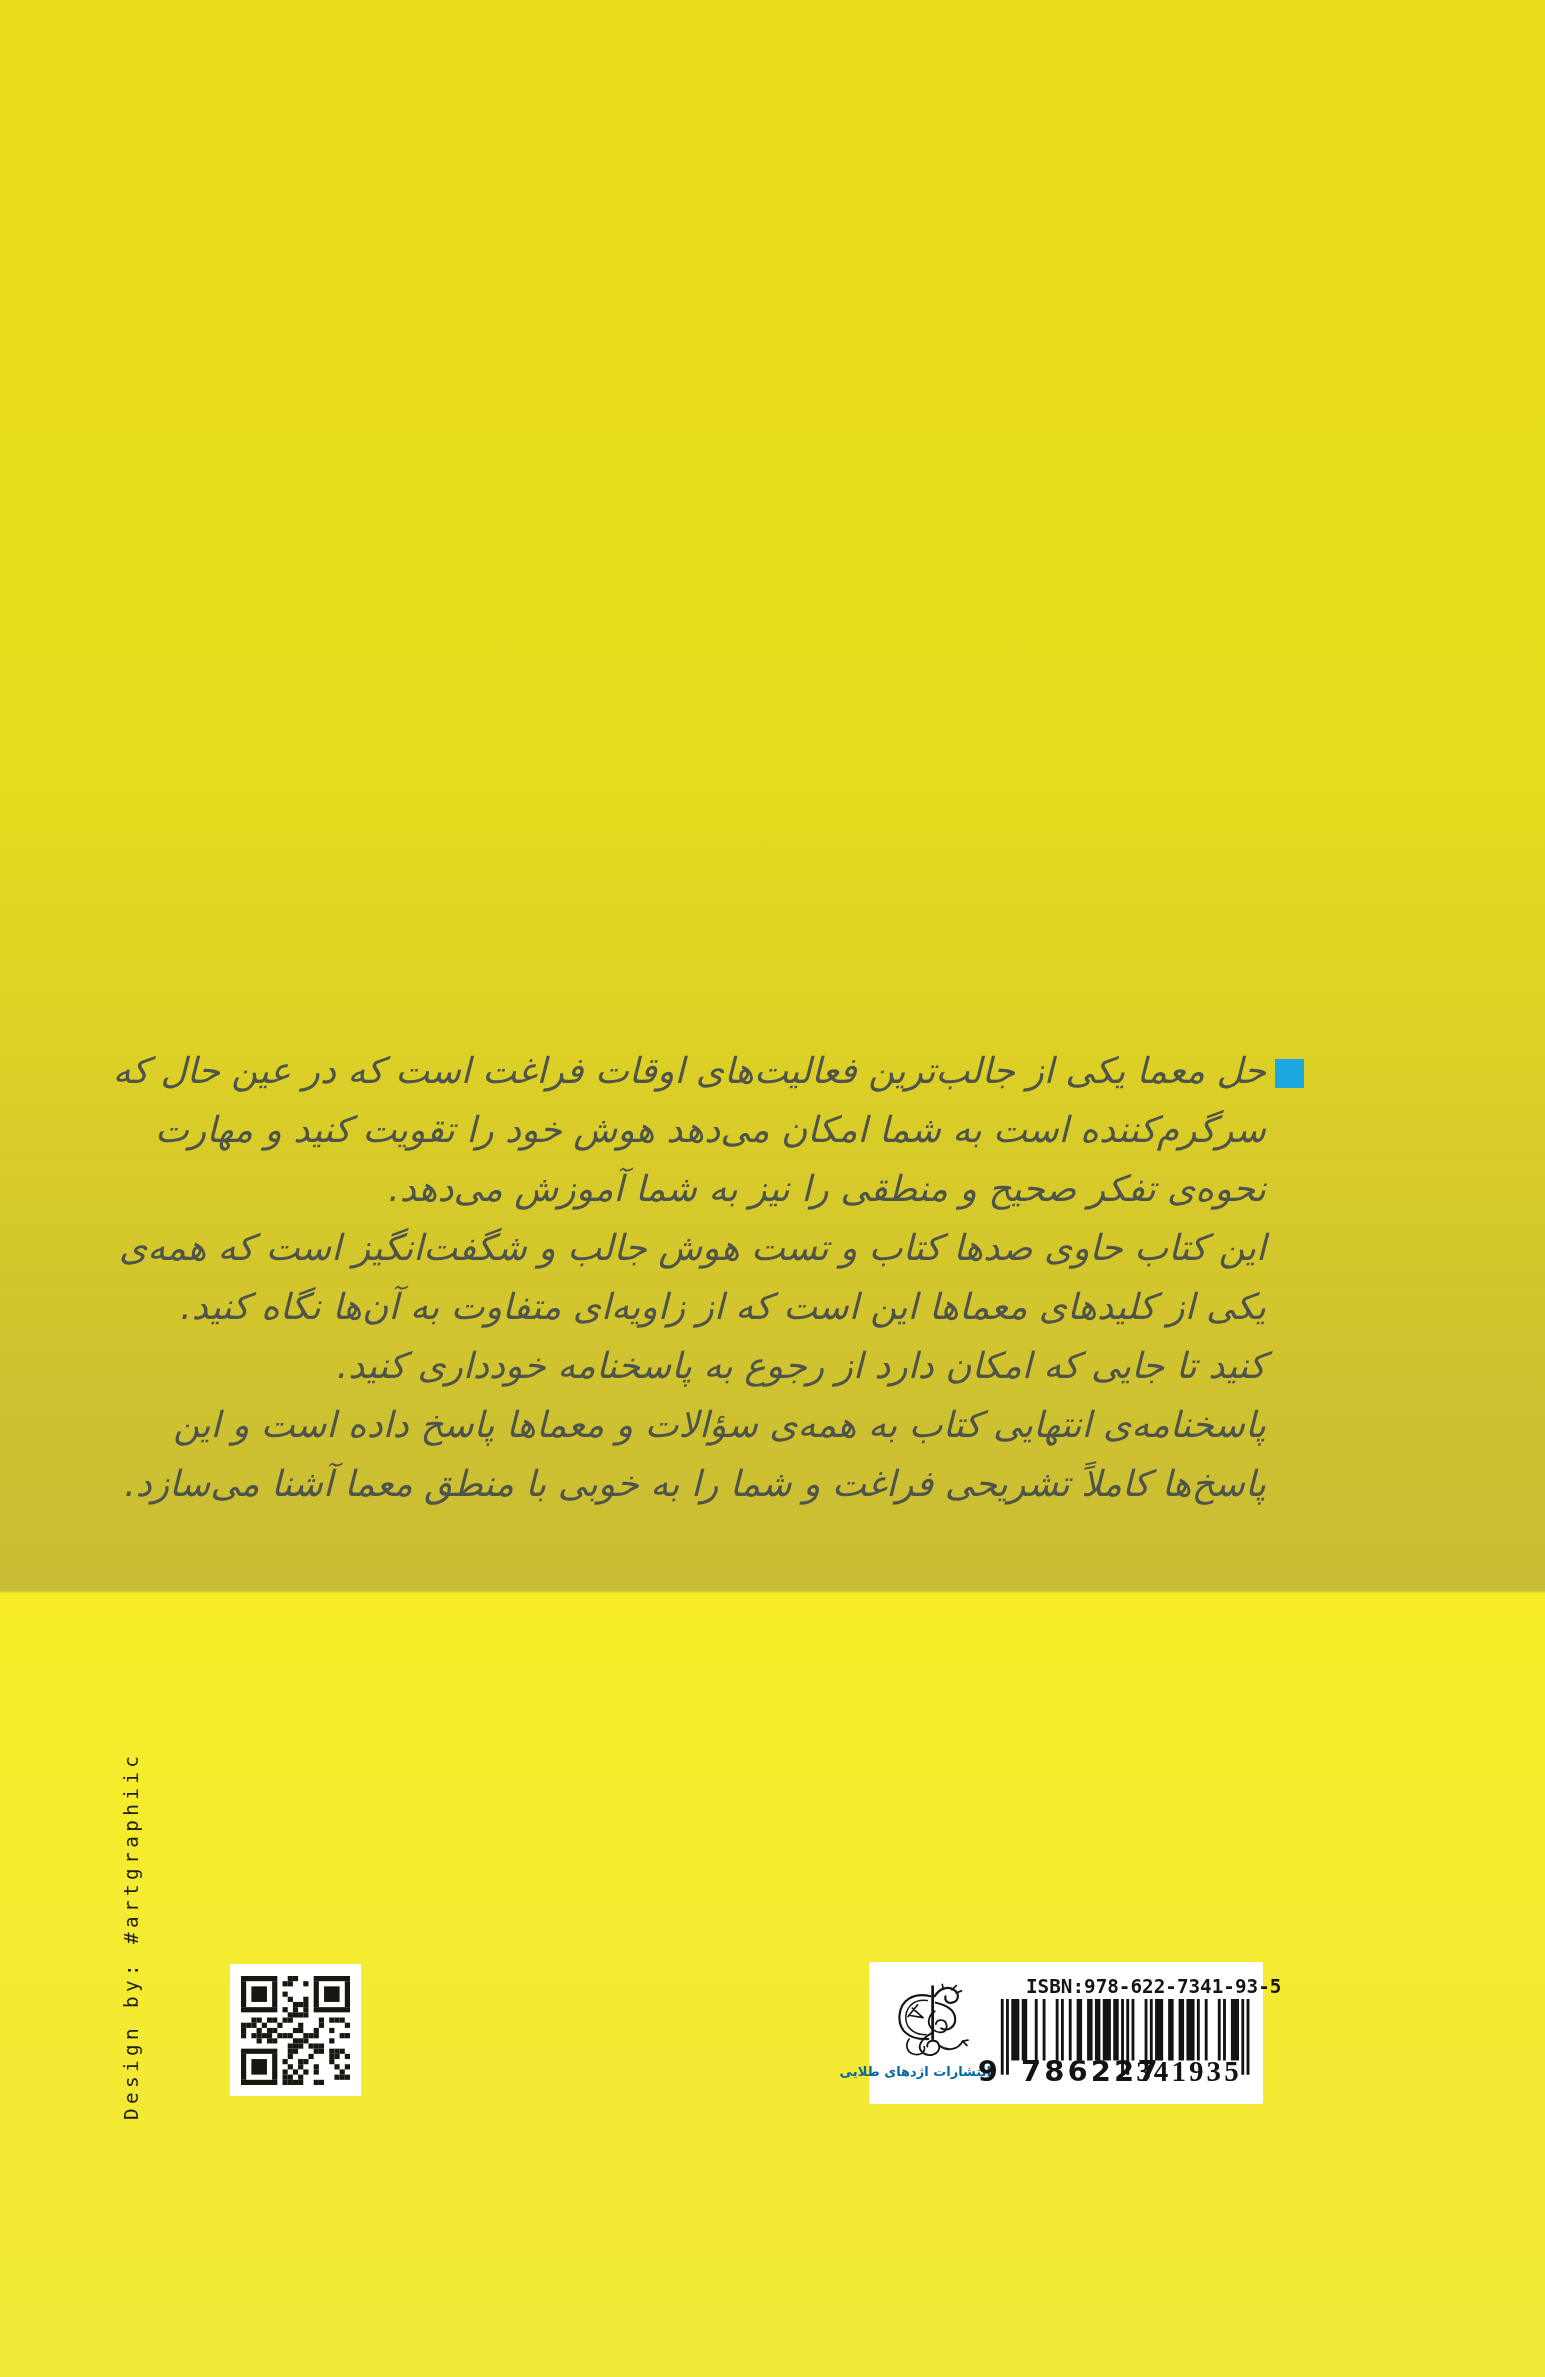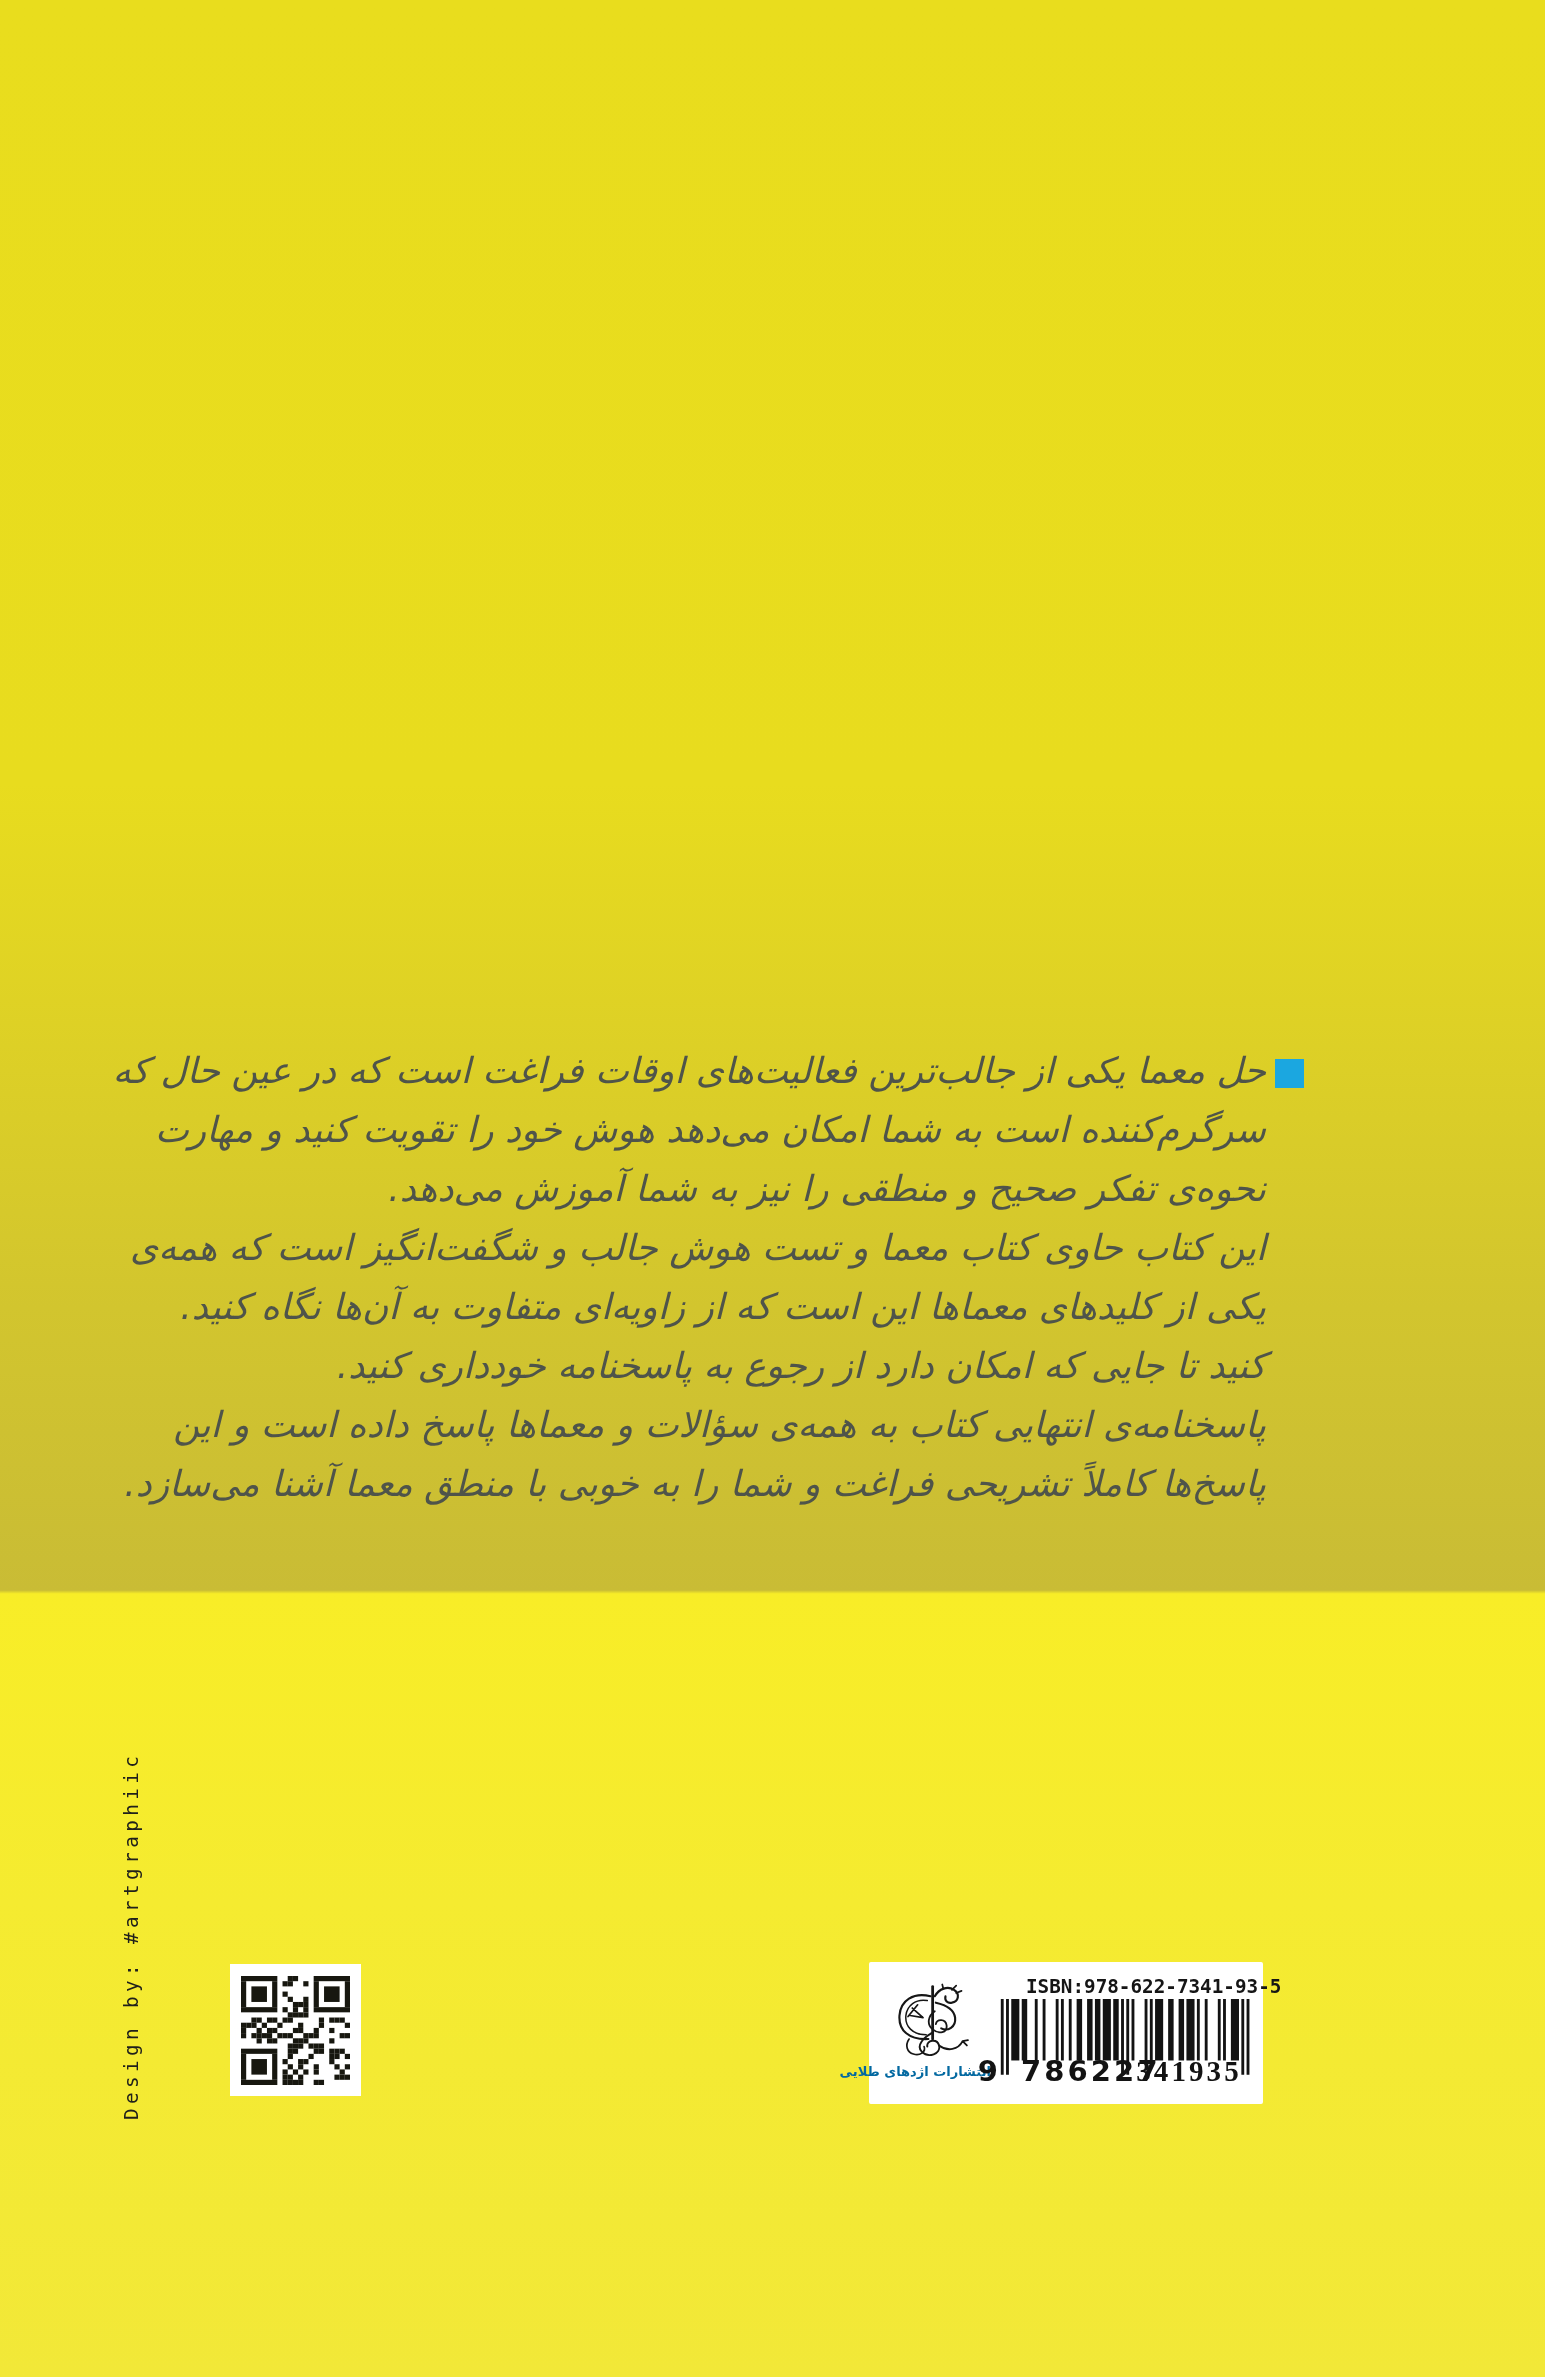--- a/index.html
+++ b/index.html
@@ -103,21 +103,21 @@
 <body>
 
 <div class="page">
 
   <div class="bullet-square" style="background: rgb(27, 167, 224);"></div>
 
   <div class="blurb" style="color: rgb(79, 84, 74);">
     <div class="line">حل معما یکی از جالب‌ترین فعالیت‌های اوقات فراغت است که در عین حال که</div>
     <div class="line">سرگرم‌کننده است به شما امکان می‌دهد هوش خود را تقویت کنید و مهارت</div>
     <div class="line short">نحوه‌ی تفکر صحیح و منطقی را نیز به شما آموزش می‌دهد.</div>
-    <div class="line">این کتاب حاوی کتاب معما و تست هوش جالب و شگفت‌انگیز است که همه‌ی</div>
+    <div class="line">این کتاب حاوی صدها کتاب و تست هوش جالب و شگفت‌انگیز است که همه‌ی</div>
     <div class="line">یکی از کلیدهای معماها این است که از زاویه‌ای متفاوت به آن‌ها نگاه کنید.</div>
     <div class="line short">کنید تا جایی که امکان دارد از رجوع به پاسخنامه خودداری کنید.</div>
     <div class="line">پاسخنامه‌ی انتهایی کتاب به همه‌ی سؤالات و معماها پاسخ داده است و این</div>
     <div class="line">پاسخ‌ها کاملاً تشریحی فراغت و شما را به خوبی با منطق معما آشنا می‌سازد.</div>
   </div>
 
   <div class="design-credit">
     <span>Design by: #artgraphiic</span>
   </div>
 

